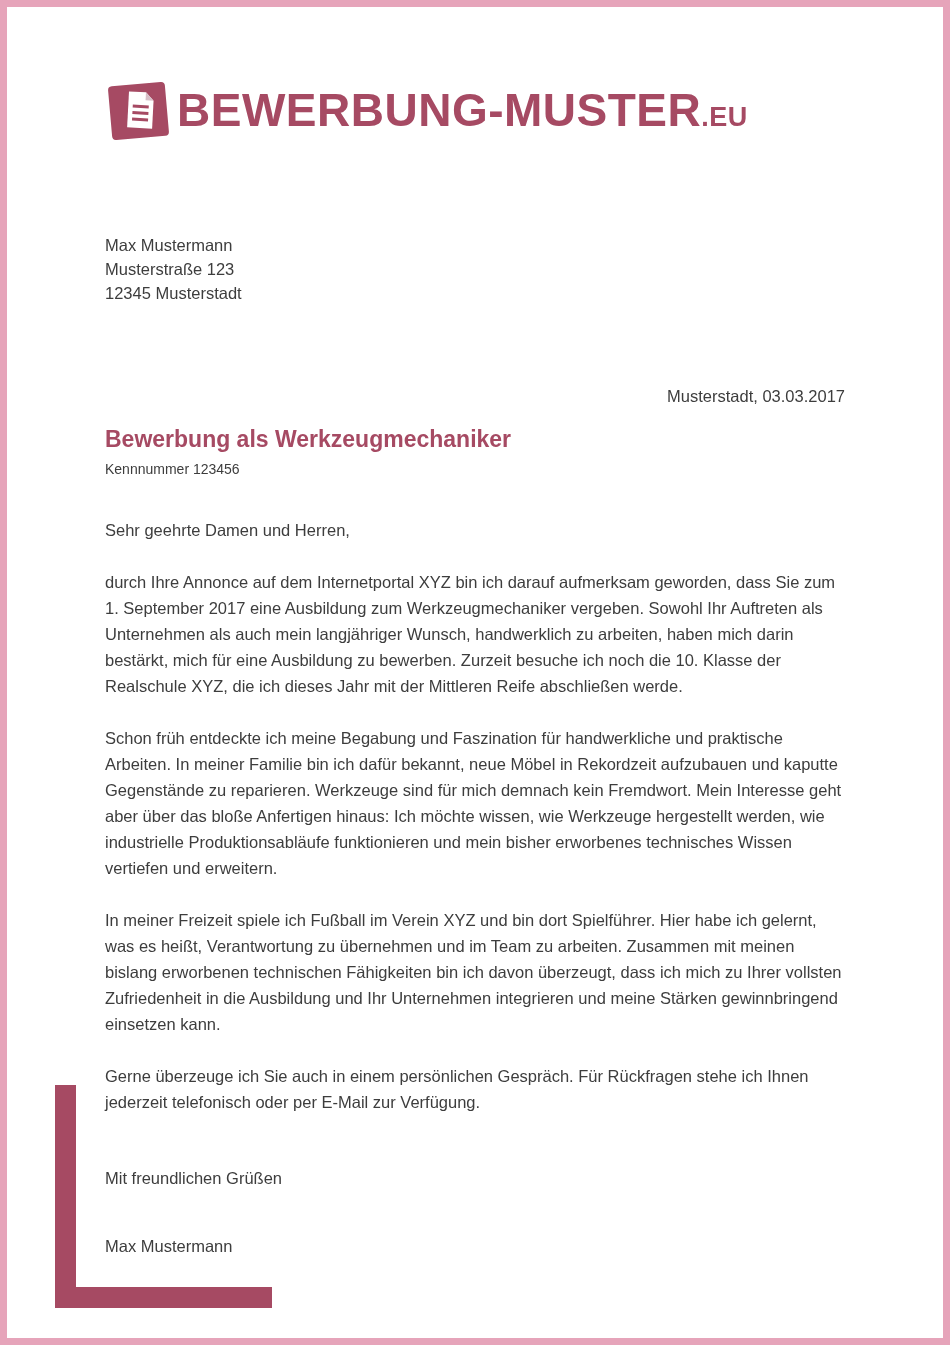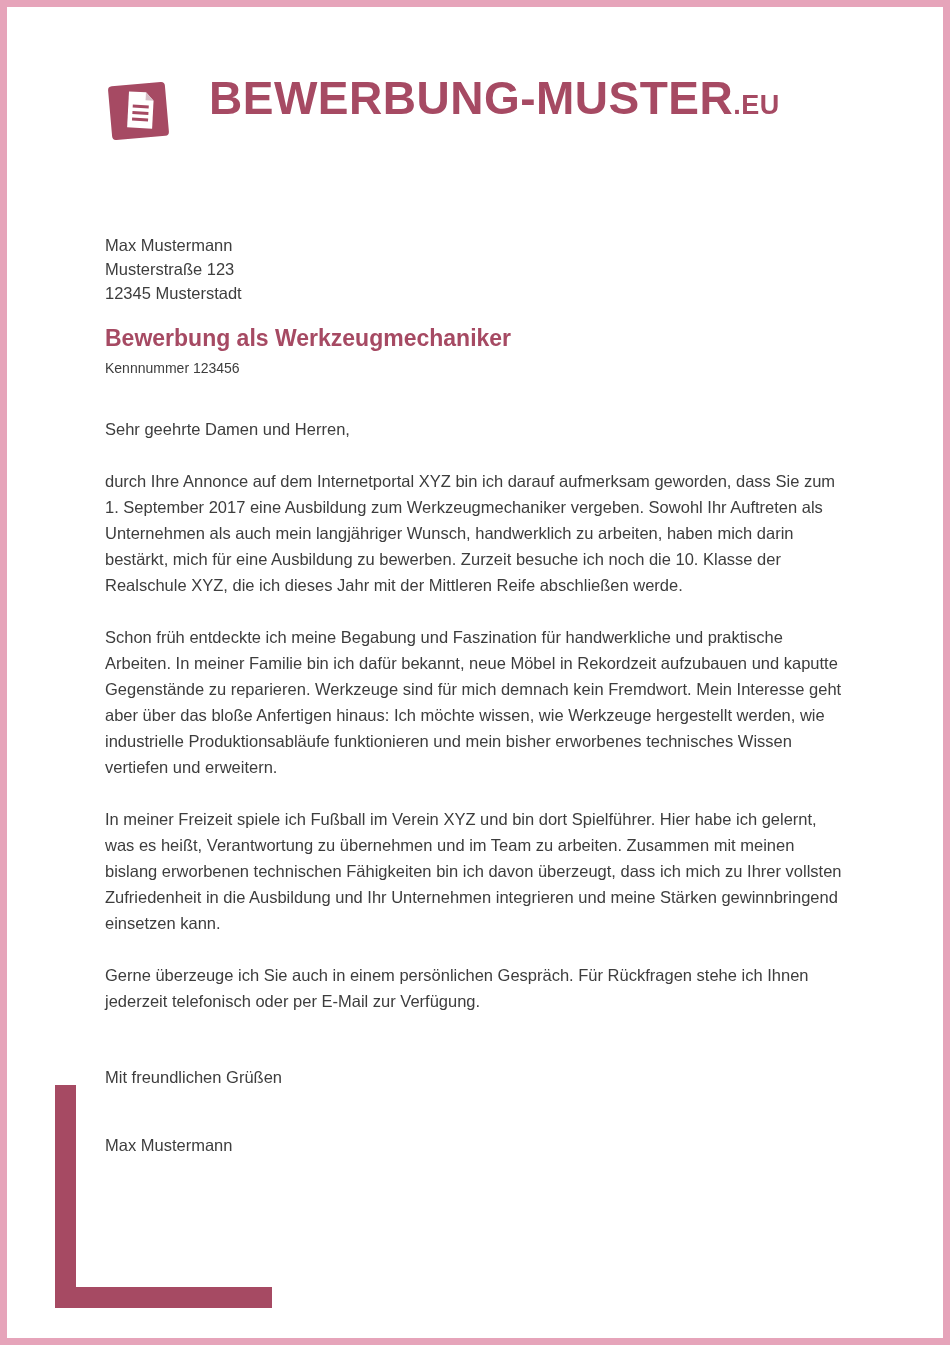--- a/index.html
+++ b/index.html
@@ -19,23 +19,23 @@
     overflow:hidden;
   }
   .content{
     position:relative;
     margin:0 98px;
     width:740px;
   }
   
   .logo-row{
     display:flex;
-    align-items:flex-start;
+    align-items:center;
     margin-top:68px;
-    gap:34px;
+    gap:2px;
   }
   .logo-icon{width:70px;height:70px;flex:0 0 auto;display:inline-block;}
   .logo-text{
     font-weight:bold;
     font-size:46px;
     letter-spacing:0.5px;
     color:var(--brand);
     white-space:nowrap;
     line-height:1;
   }
@@ -121,20 +121,21 @@
       </span>
       <span class="logo-text"><span>BEWERBUNG-MUSTER</span><span class="suffix">.EU</span></span>
     </header>
 
     <div class="sender">
       <div>Max Mustermann</div>
       <div>Musterstraße 123</div>
       <div>12345 Musterstadt</div>
     </div>
 
+    <div class="date-line">Musterstadt, 03.03.2017</div>
 
     <h1 class="subject">Bewerbung als Werkzeugmechaniker</h1>
     <div class="reference">Kennnummer 123456</div>
 
     <p class="salutation">Sehr geehrte Damen und Herren,</p>
 
     <p class="body-par">durch Ihre Annonce auf dem Internetportal XYZ bin ich darauf aufmerksam geworden, dass Sie zum 1. September 2017 eine Ausbildung zum Werkzeugmechaniker vergeben. Sowohl Ihr Auftreten als Unternehmen als auch mein langjähriger Wunsch, handwerklich zu arbeiten, haben mich darin bestärkt, mich für eine Ausbildung zu bewerben. Zurzeit besuche ich noch die 10. Klasse der Realschule XYZ, die ich dieses Jahr mit der Mittleren Reife abschließen werde.</p>
     <p class="body-par">Schon früh entdeckte ich meine Begabung und Faszination für handwerkliche und praktische Arbeiten. In meiner Familie bin ich dafür bekannt, neue Möbel in Rekordzeit aufzubauen und kaputte Gegenstände zu reparieren. Werkzeuge sind für mich demnach kein Fremdwort. Mein Interesse geht aber über das bloße Anfertigen hinaus: Ich möchte wissen, wie Werkzeuge hergestellt werden, wie industrielle Produktionsabläufe funktionieren und mein bisher erworbenes technisches Wissen vertiefen und erweitern.</p>
     <p class="body-par">In meiner Freizeit spiele ich Fußball im Verein XYZ und bin dort Spielführer. Hier habe ich gelernt, was es heißt, Verantwortung zu übernehmen und im Team zu arbeiten. Zusammen mit meinen bislang erworbenen technischen Fähigkeiten bin ich davon überzeugt, dass ich mich zu Ihrer vollsten Zufriedenheit in die Ausbildung und Ihr Unternehmen integrieren und meine Stärken gewinnbringend einsetzen kann.</p>
     <p class="body-par">Gerne überzeuge ich Sie auch in einem persönlichen Gespräch. Für Rückfragen stehe ich Ihnen jederzeit telefonisch oder per E-Mail zur Verfügung.</p>

